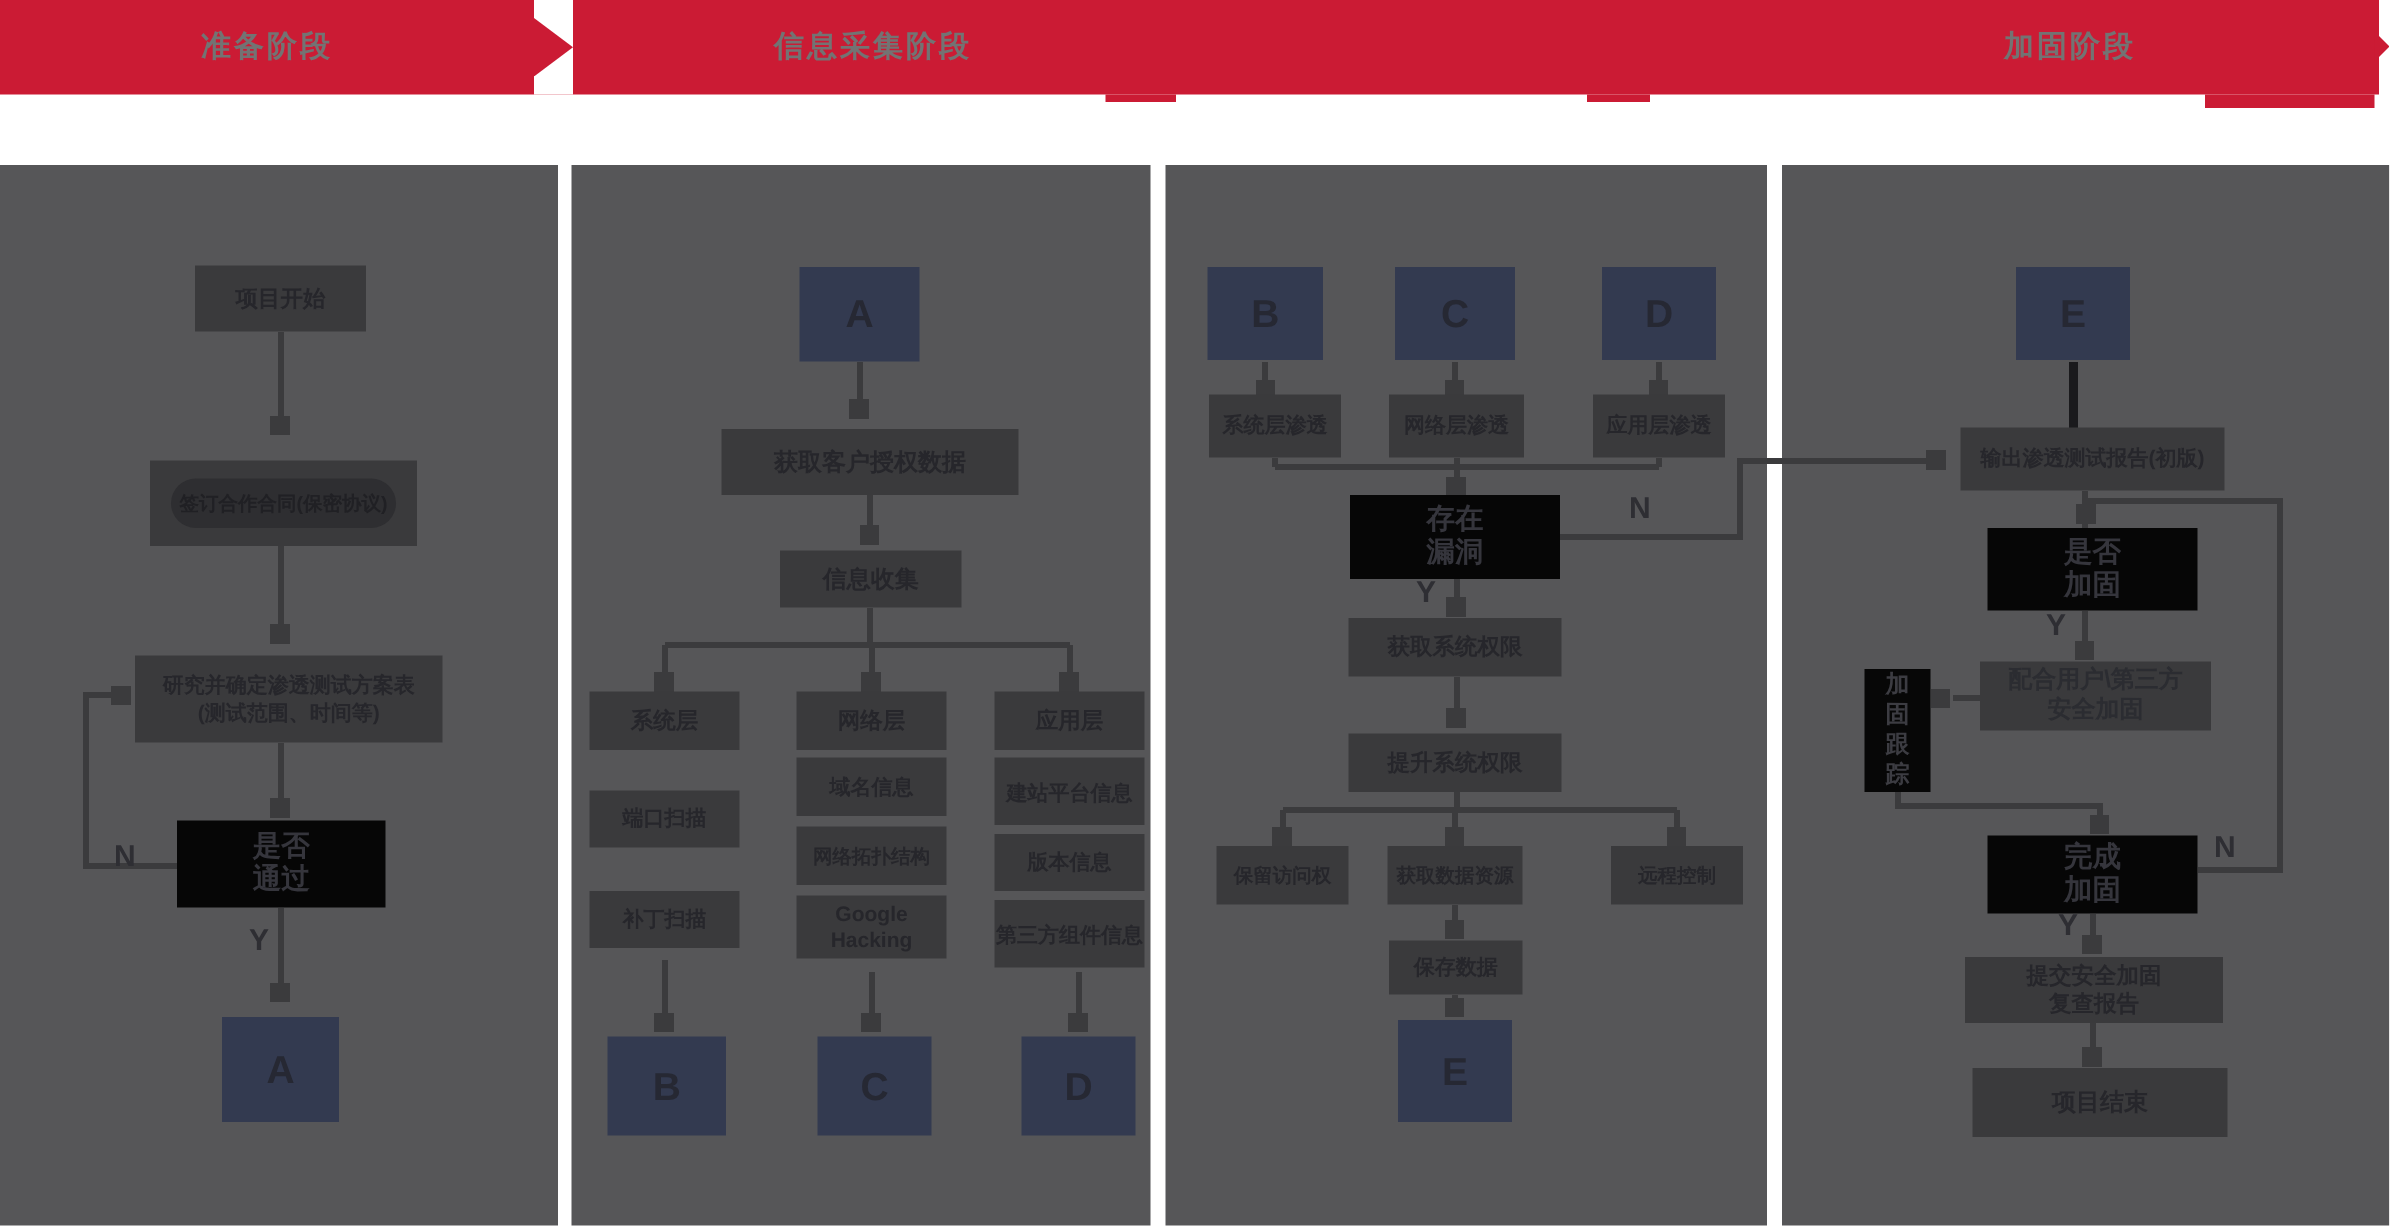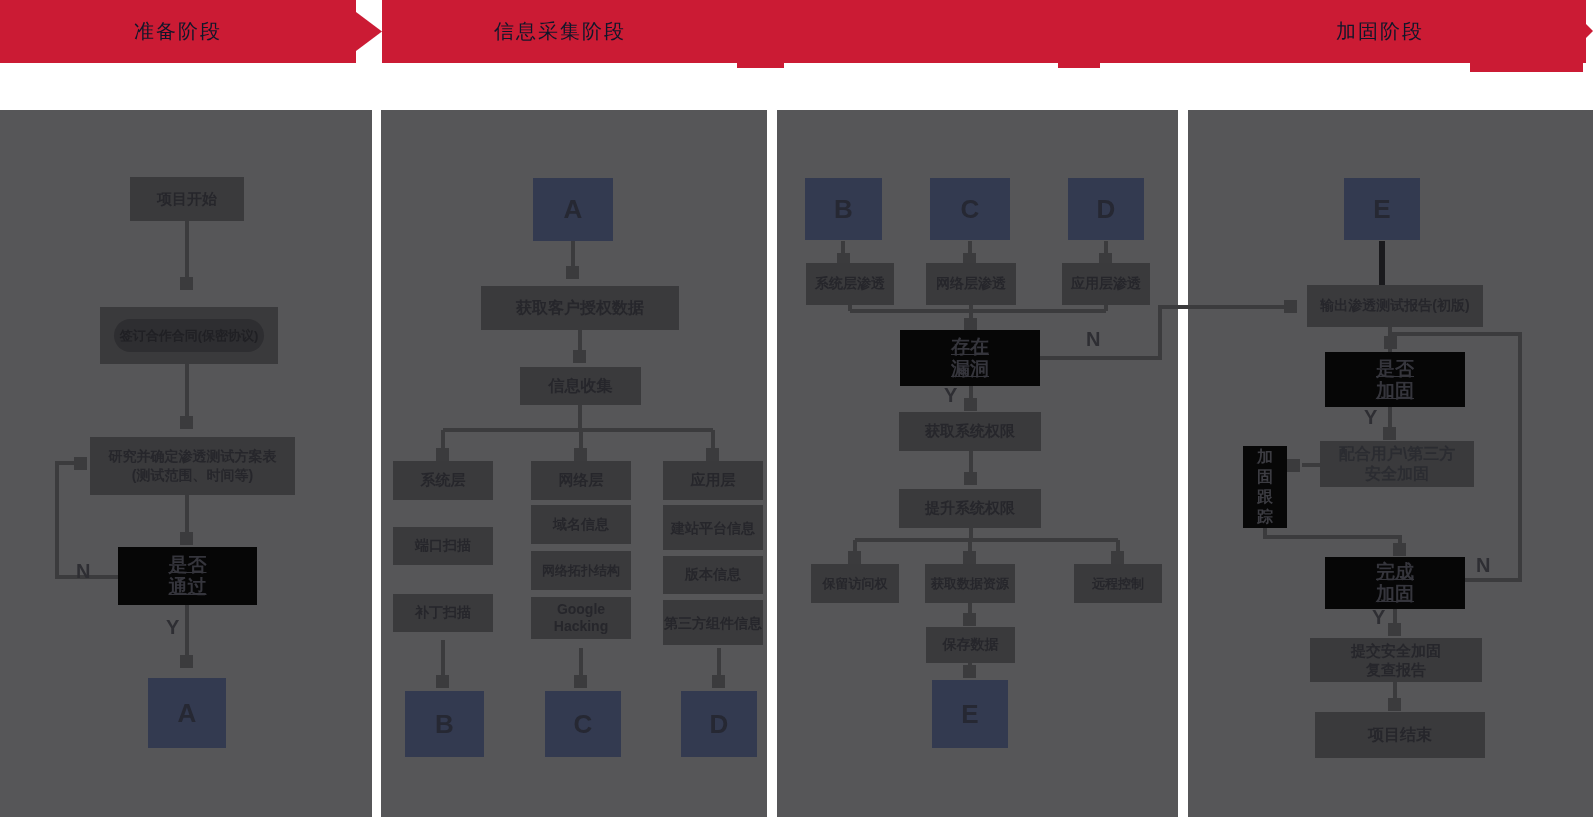--- a/index.html
+++ b/index.html
@@ -1,55 +1,55 @@
 <!DOCTYPE html>
 <html><head>
 <meta charset="utf-8">
 <style>
   html,body{margin:0;padding:0;background:#ffffff;}
   body{font-family:"Liberation Sans","DejaVu Sans",sans-serif;}
   #stage{position:relative;width:1593px;height:819px;background:#ffffff;overflow:hidden;}
 
   
   .banner{position:absolute;left:0;top:0;width:1586px;height:63px;background:#cb1b34;}
-  .banner-label{position:absolute;top:0;height:77px;line-height:63px;color:#0f172a;
-    font-size:20px;font-weight:normal;letter-spacing:2px;transform:translateX(-50%);white-space:nowrap;}
+  .banner-label{position:absolute;top:0;height:77px;line-height:63px;color:#737373;
+    font-size:20px;font-weight:bold;letter-spacing:2px;transform:translateX(-50%);white-space:nowrap;}
   .notch{position:absolute;left:356px;top:0;width:26px;height:63px;background:#ffffff;}
   .notch-arrow{position:absolute;left:356px;top:12px;width:26px;height:39px;background:#cb1b34;
     clip-path:polygon(0 0,100% 50%,0 100%);}
   .end-arrow{position:absolute;left:1583px;top:21px;width:10px;height:20px;background:#cb1b34;
     clip-path:polygon(0 0,100% 50%,0 100%);}
   .tab{position:absolute;background:#cb1b34;}
 
   
   .col{position:absolute;top:110px;height:707px;background:#565658;}
 
   
   .node{position:absolute;box-sizing:border-box;display:flex;align-items:center;justify-content:center;
     text-align:center;}
   .box{background:#3a3a3c;color:#26262b;font-size:15px;font-weight:bold;}
   .pillwrap{background:#3a3a3c;}
   .pill{background:#2e2e31;color:#202024;border-radius:17px;font-size:13px;font-weight:bold;
     width:150px;height:33px;display:flex;align-items:center;justify-content:center;}
-  .dec{background:#060606;color:#35353c;font-size:19px;font-weight:bold;text-decoration:underline;}
+  .dec{background:#060606;color:#35353c;font-size:19px;font-weight:bold;}
   .tag{background:#333a50;color:#262833;font-size:26px;font-weight:bold;}
   .track{background:#070707;color:#3c3c42;font-size:16px;font-weight:bold;line-height:20px;}
   .pre{white-space:pre-line;}
   .yn{position:absolute;color:#2e2e33;font-size:20px;font-weight:bold;}
   .readable{color:#2b2c31;font-size:16px;line-height:20px;}
   svg.wires{position:absolute;left:0;top:0;pointer-events:none;}
 </style>
 </head>
 <body>
 
 <div id="stage">
 
   <div class="banner"></div>
   <div class="banner-label" style="left:178px">准备阶段</div>
-  <div class="banner-label" style="left:560px">信息采集阶段</div>
+  <div class="banner-label" style="left:582px">信息采集阶段</div>
   <div class="banner-label" style="left:1380px">加固阶段</div>
   <div class="notch"></div>
   <div class="notch-arrow"></div>
   <div class="end-arrow"></div>
   <div class="tab" style="left:737px;top:63px;width:47px;height:5px"></div>
   <div class="tab" style="left:1058px;top:63px;width:42px;height:5px"></div>
   <div class="tab" style="left:1470px;top:63px;width:113px;height:9px"></div>
 
   <div class="col" style="left:0;width:372px"></div>
   <div class="col" style="left:381px;width:386px"></div>

